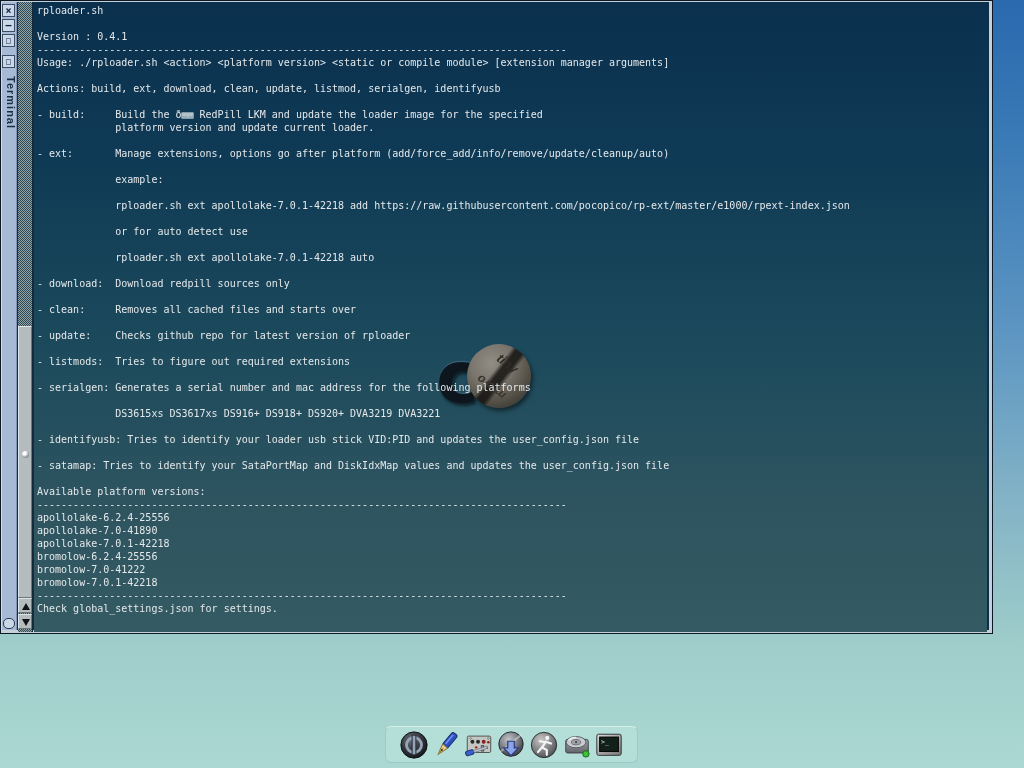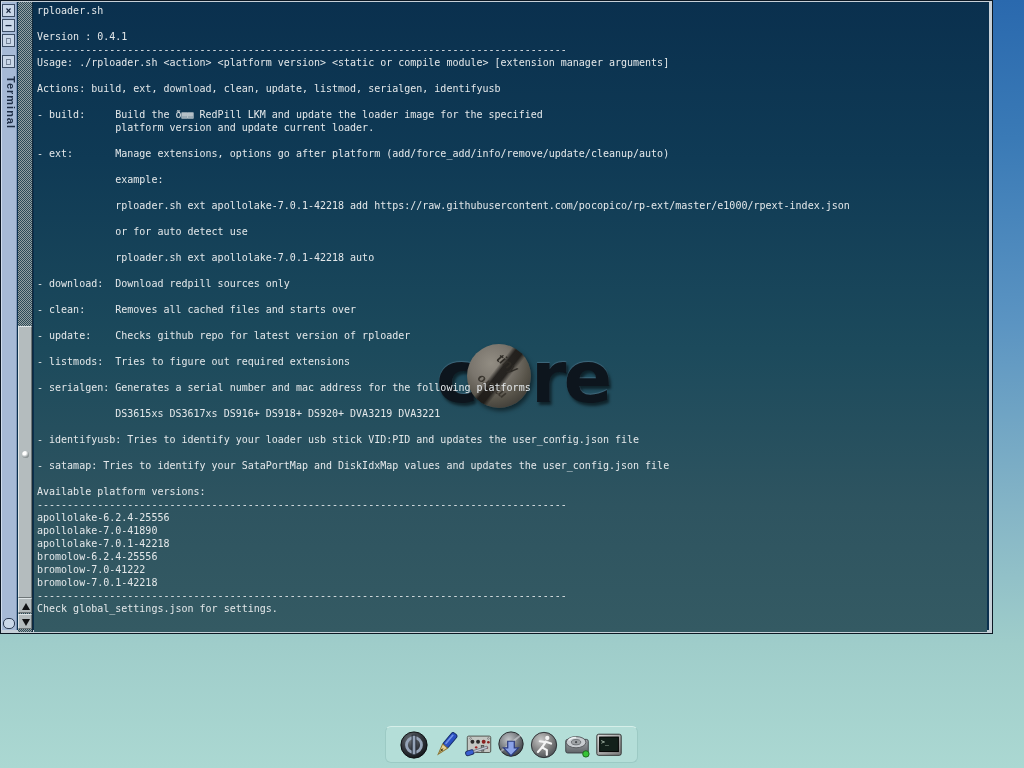--- a/index.html
+++ b/index.html
@@ -150,21 +150,20 @@
   </div>
 
   <div class="term">
 
     <div class="corelogo">
       <span class="letter l-c">c</span>
       <span class="sphere">
         <span class="t-tiny">tiny</span>
         <span class="t-micro">micro</span>
       </span>
-      <span class="letter l-re">re</span>
     </div>
 
     <pre>rploader.sh
 
 Version : 0.4.1
 ----------------------------------------------------------------------------------------
 Usage: ./rploader.sh &lt;action&gt; &lt;platform version&gt; &lt;static or compile module&gt; [extension manager arguments]
 
 Actions: build, ext, download, clean, update, listmod, serialgen, identifyusb
 

